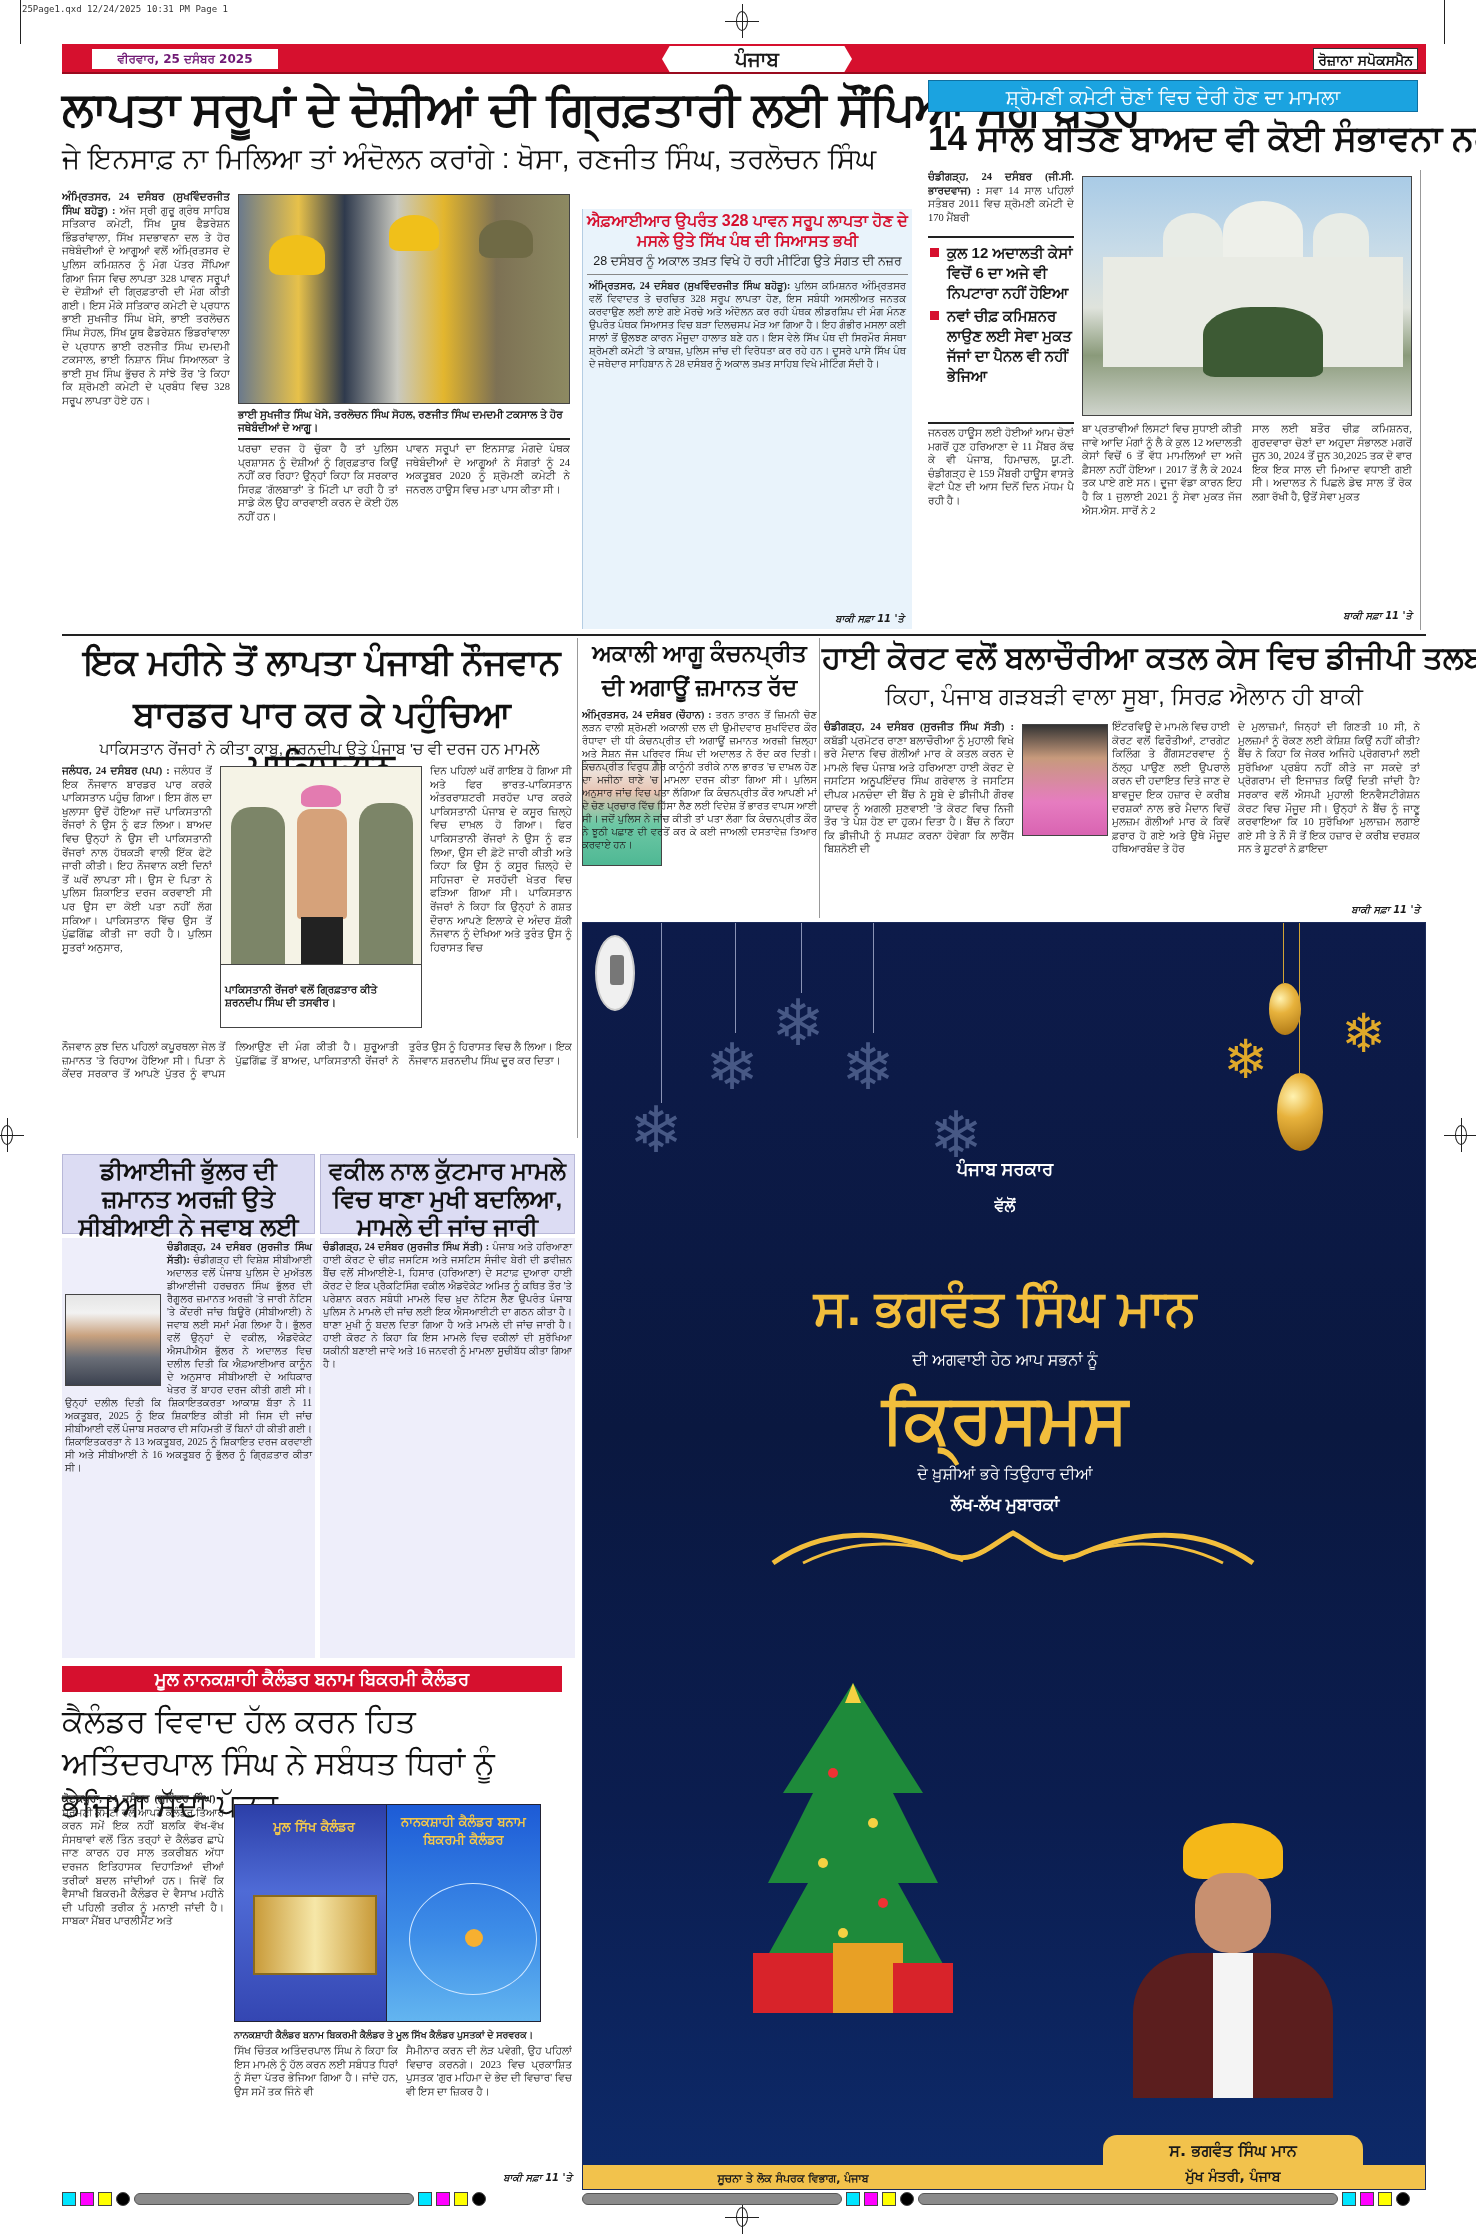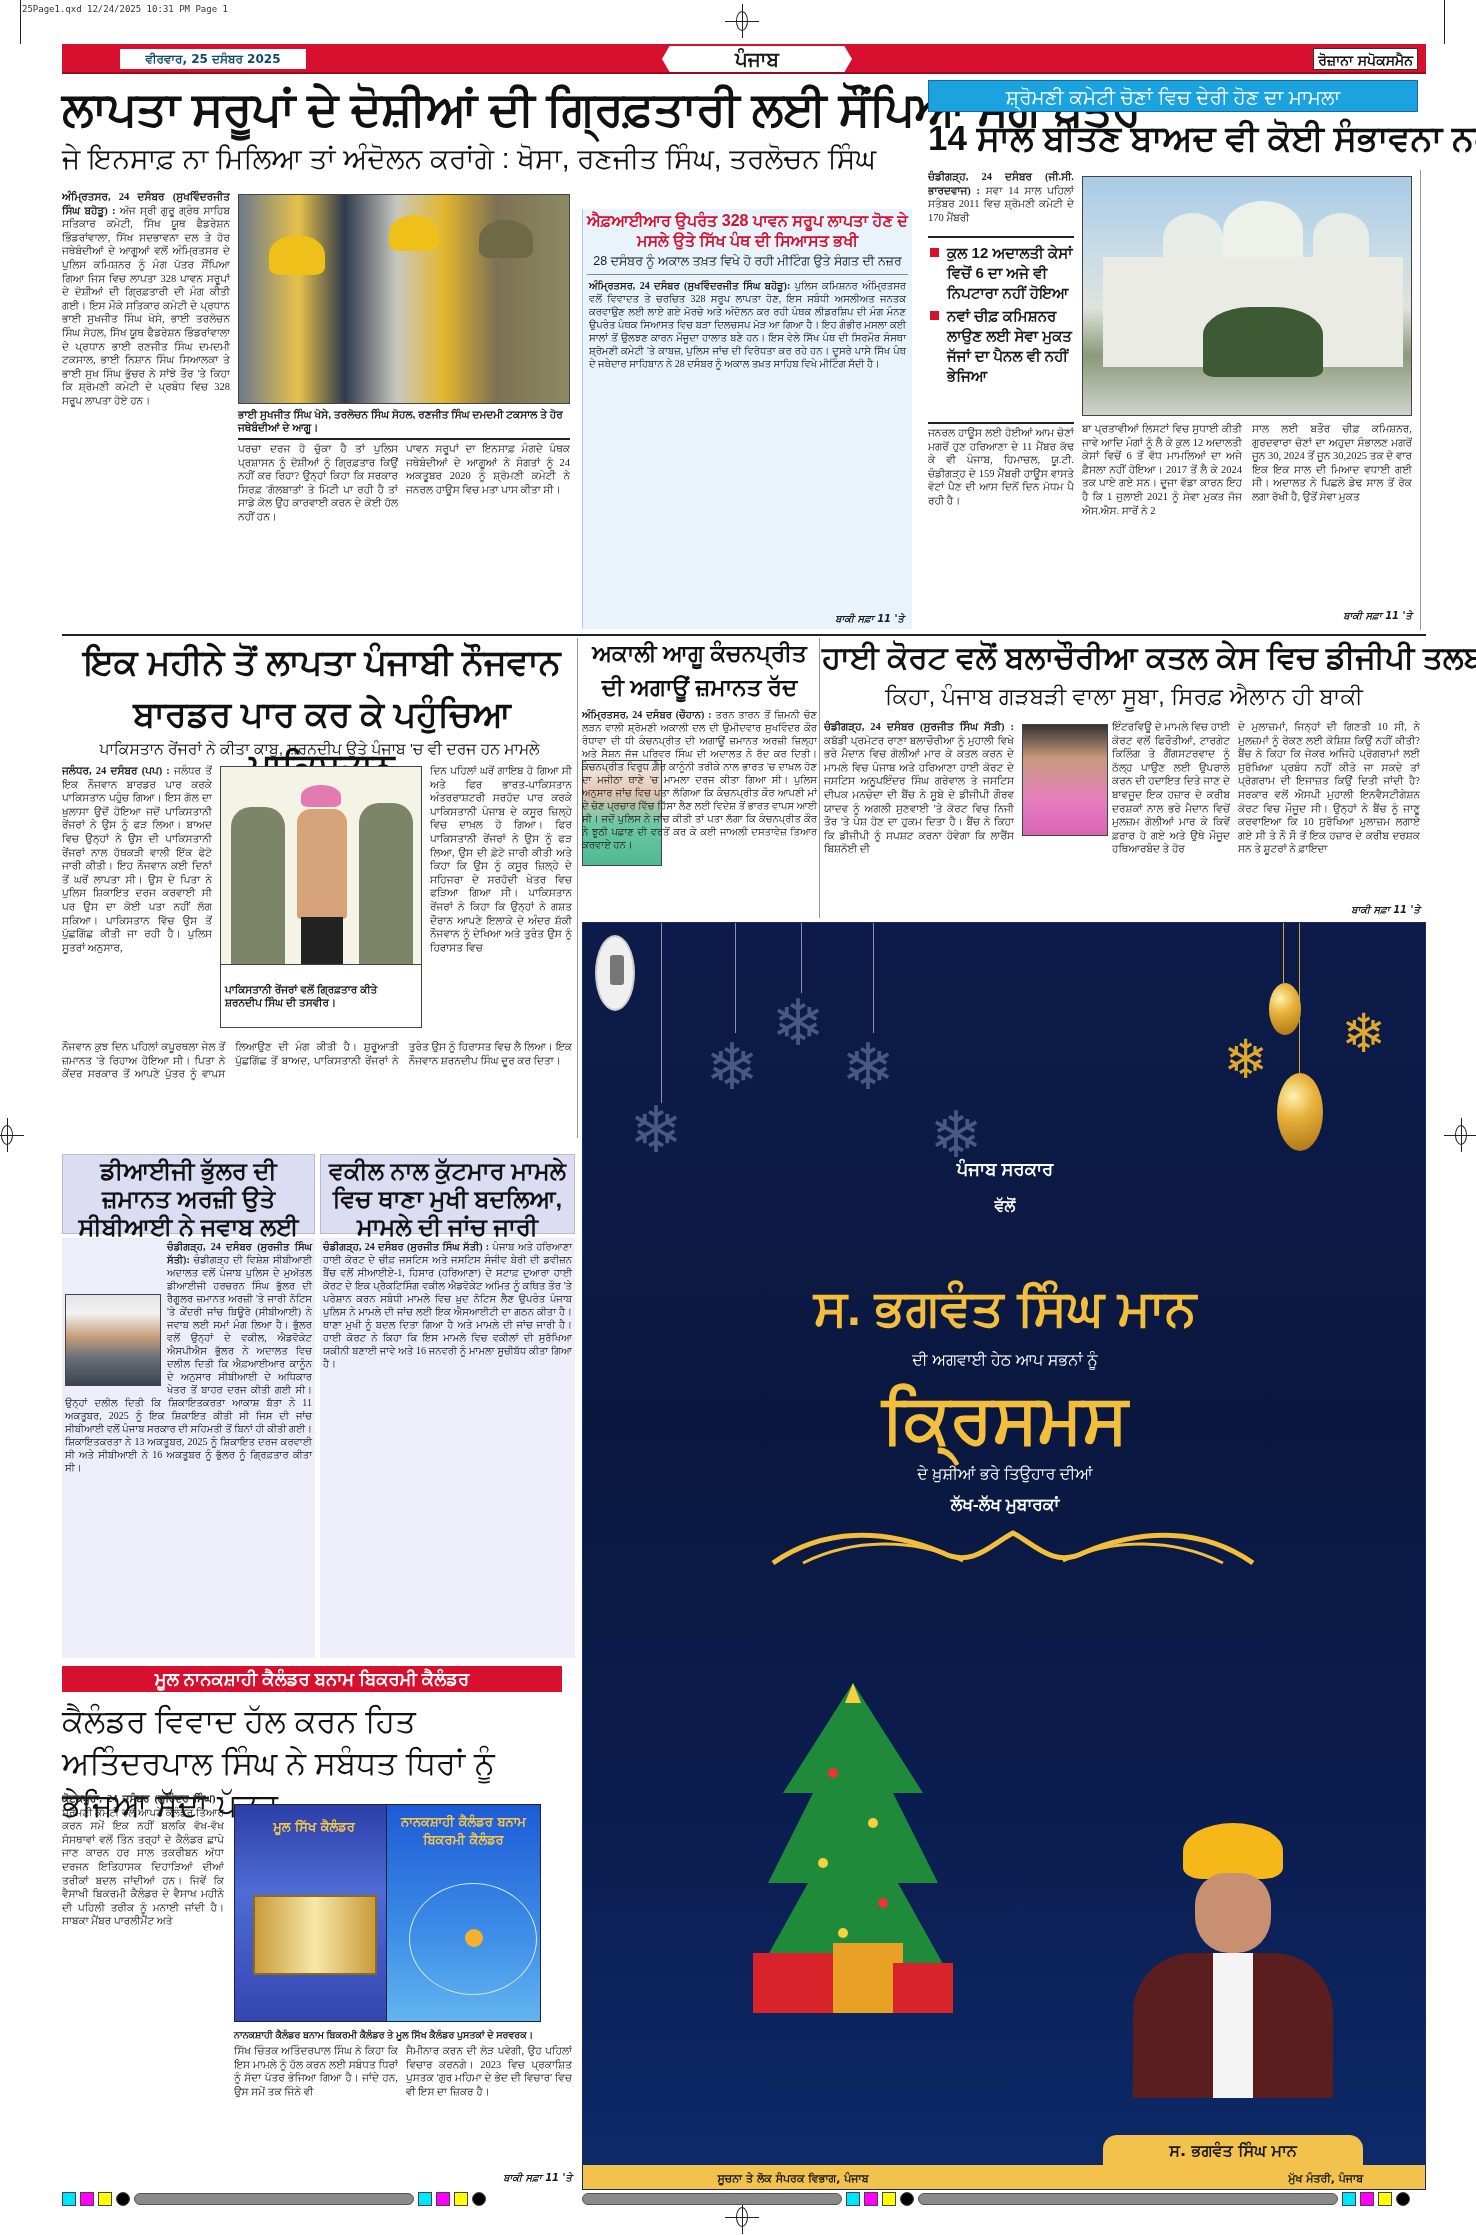--- a/index.html
+++ b/index.html
@@ -10,21 +10,21 @@
   .reg-mark { position: absolute; width: 34px; height: 34px; }
   .reg-mark::before { content: ""; position: absolute; left: 0; right: 0; top: 50%; border-top: 1px solid #222; }
   .reg-mark::after { content: ""; position: absolute; top: 0; bottom: 0; left: 50%; border-left: 1px solid #222; }
   .reg-mark .ring { position: absolute; left: 11px; top: 7px; width: 12px; height: 20px; border: 1px solid #222; border-radius: 50%; }
   .crop-line { position: absolute; background: #222; }
 
   .page { position: absolute; left: 62px; top: 44px; width: 1364px; height: 2180px; }
 
   
   .masthead { position: absolute; left: 0; top: 0; width: 1364px; height: 30px; background: #d6102e; border-bottom: 2px solid #9a0a1e; }
-  .mh-date { position: absolute; left: 30px; top: 5px; width: 186px; height: 20px; background: #fff; font-size: 12px; font-weight: bold; text-align: center; line-height: 20px; color: #0c4a6e; margin-left: 28px; }
+  .mh-date { position: absolute; left: 30px; top: 5px; width: 186px; height: 20px; background: #fff; font-size: 12px; font-weight: bold; text-align: center; line-height: 20px; color: #701a75; }
   .mh-section { position: absolute; left: 600px; top: 2px; width: 190px; height: 26px; background: #fff; font-size: 20px; font-weight: bold; text-align: center; line-height: 26px; clip-path: polygon(4% 0, 96% 0, 100% 50%, 96% 100%, 4% 100%, 0 50%); }
   .mh-paper { position: absolute; right: 8px; top: 4px; height: 22px; padding: 0 4px; background: #fff; font-size: 14px; font-weight: bold; line-height: 22px; border: 1px solid #333; color: #111; }
 
   .hl { font-family: "Liberation Sans", sans-serif; font-weight: bold; color: #111; line-height: 1.05; }
   .col-text { font-family: "Liberation Serif", serif; font-size: 10.5px; line-height: 13.6px; text-align: justify; color: #222; }
   .dateline { font-weight: bold; }
   .rule { border-top: 2px solid #222; }
   .cont { font-size: 10px; font-weight: bold; font-style: italic; text-align: right; }
 
   .photo { position: absolute; border: 1px solid #444; overflow: hidden; }
@@ -68,21 +68,21 @@
   .ad .string { position: absolute; width: 1px; background: #8a93b5; top: 0; }
   .ad .gold-string { position: absolute; width: 1px; background: #d2a436; top: 0; }
   .ad .line-sm { position: absolute; left: 0; width: 844px; text-align: center; color: #ffffff; font-family: "Liberation Sans", sans-serif; font-weight: bold; }
   .ad .line-gold { position: absolute; left: 0; width: 844px; text-align: center; color: #f2be3c; font-family: "Liberation Sans", sans-serif; font-weight: bold; }
   .ad .flourish { position: absolute; left: 180px; top: 542px; width: 500px; height: 50px; }
   .ad .tree { position: absolute; left: 170px; top: 750px; width: 200px; height: 340px; }
   .ad .portrait { position: absolute; left: 530px; top: 900px; width: 240px; height: 275px; }
   .ad .footer-bar { position: absolute; left: 0; bottom: 0; width: 844px; height: 24px; background: #f2c24c; }
   .ad .footer-left { position: absolute; left: 0; bottom: 4px; width: 420px; text-align: center; font-size: 11px; font-weight: bold; color: #1a1a1a; }
   .ad .name-tab { position: absolute; left: 520px; bottom: 24px; width: 260px; height: 30px; background: #f2c24c; border-radius: 14px 14px 0 0; text-align: center; font-size: 16px; font-weight: bold; line-height: 32px; color: #1a1a1a; }
-  .ad .footer-right { position: absolute; left: 520px; bottom: 4px; width: 260px; text-align: right; font-size: 11px; font-weight: bold; color: #1a1a1a; }
+  .ad .footer-right { position: absolute; left: 520px; bottom: 4px; width: 260px; text-align: center; font-size: 14px; font-weight: bold; color: #1a1a1a; }
 
   .colorbar { position: absolute; top: 2148px; height: 14px; display: flex; gap: 4px; align-items: center; }
   .swatch { width: 14px; height: 14px; border: 1px solid #444; }
   .pill { height: 12px; border-radius: 7px; background: #8a8a8a; border: 1px solid #555; }
 
   .vr { position: absolute; border-left: 1px solid #999; }
   .hr { position: absolute; border-top: 1px solid #777; }
 </style>
 </head>
 <body>

